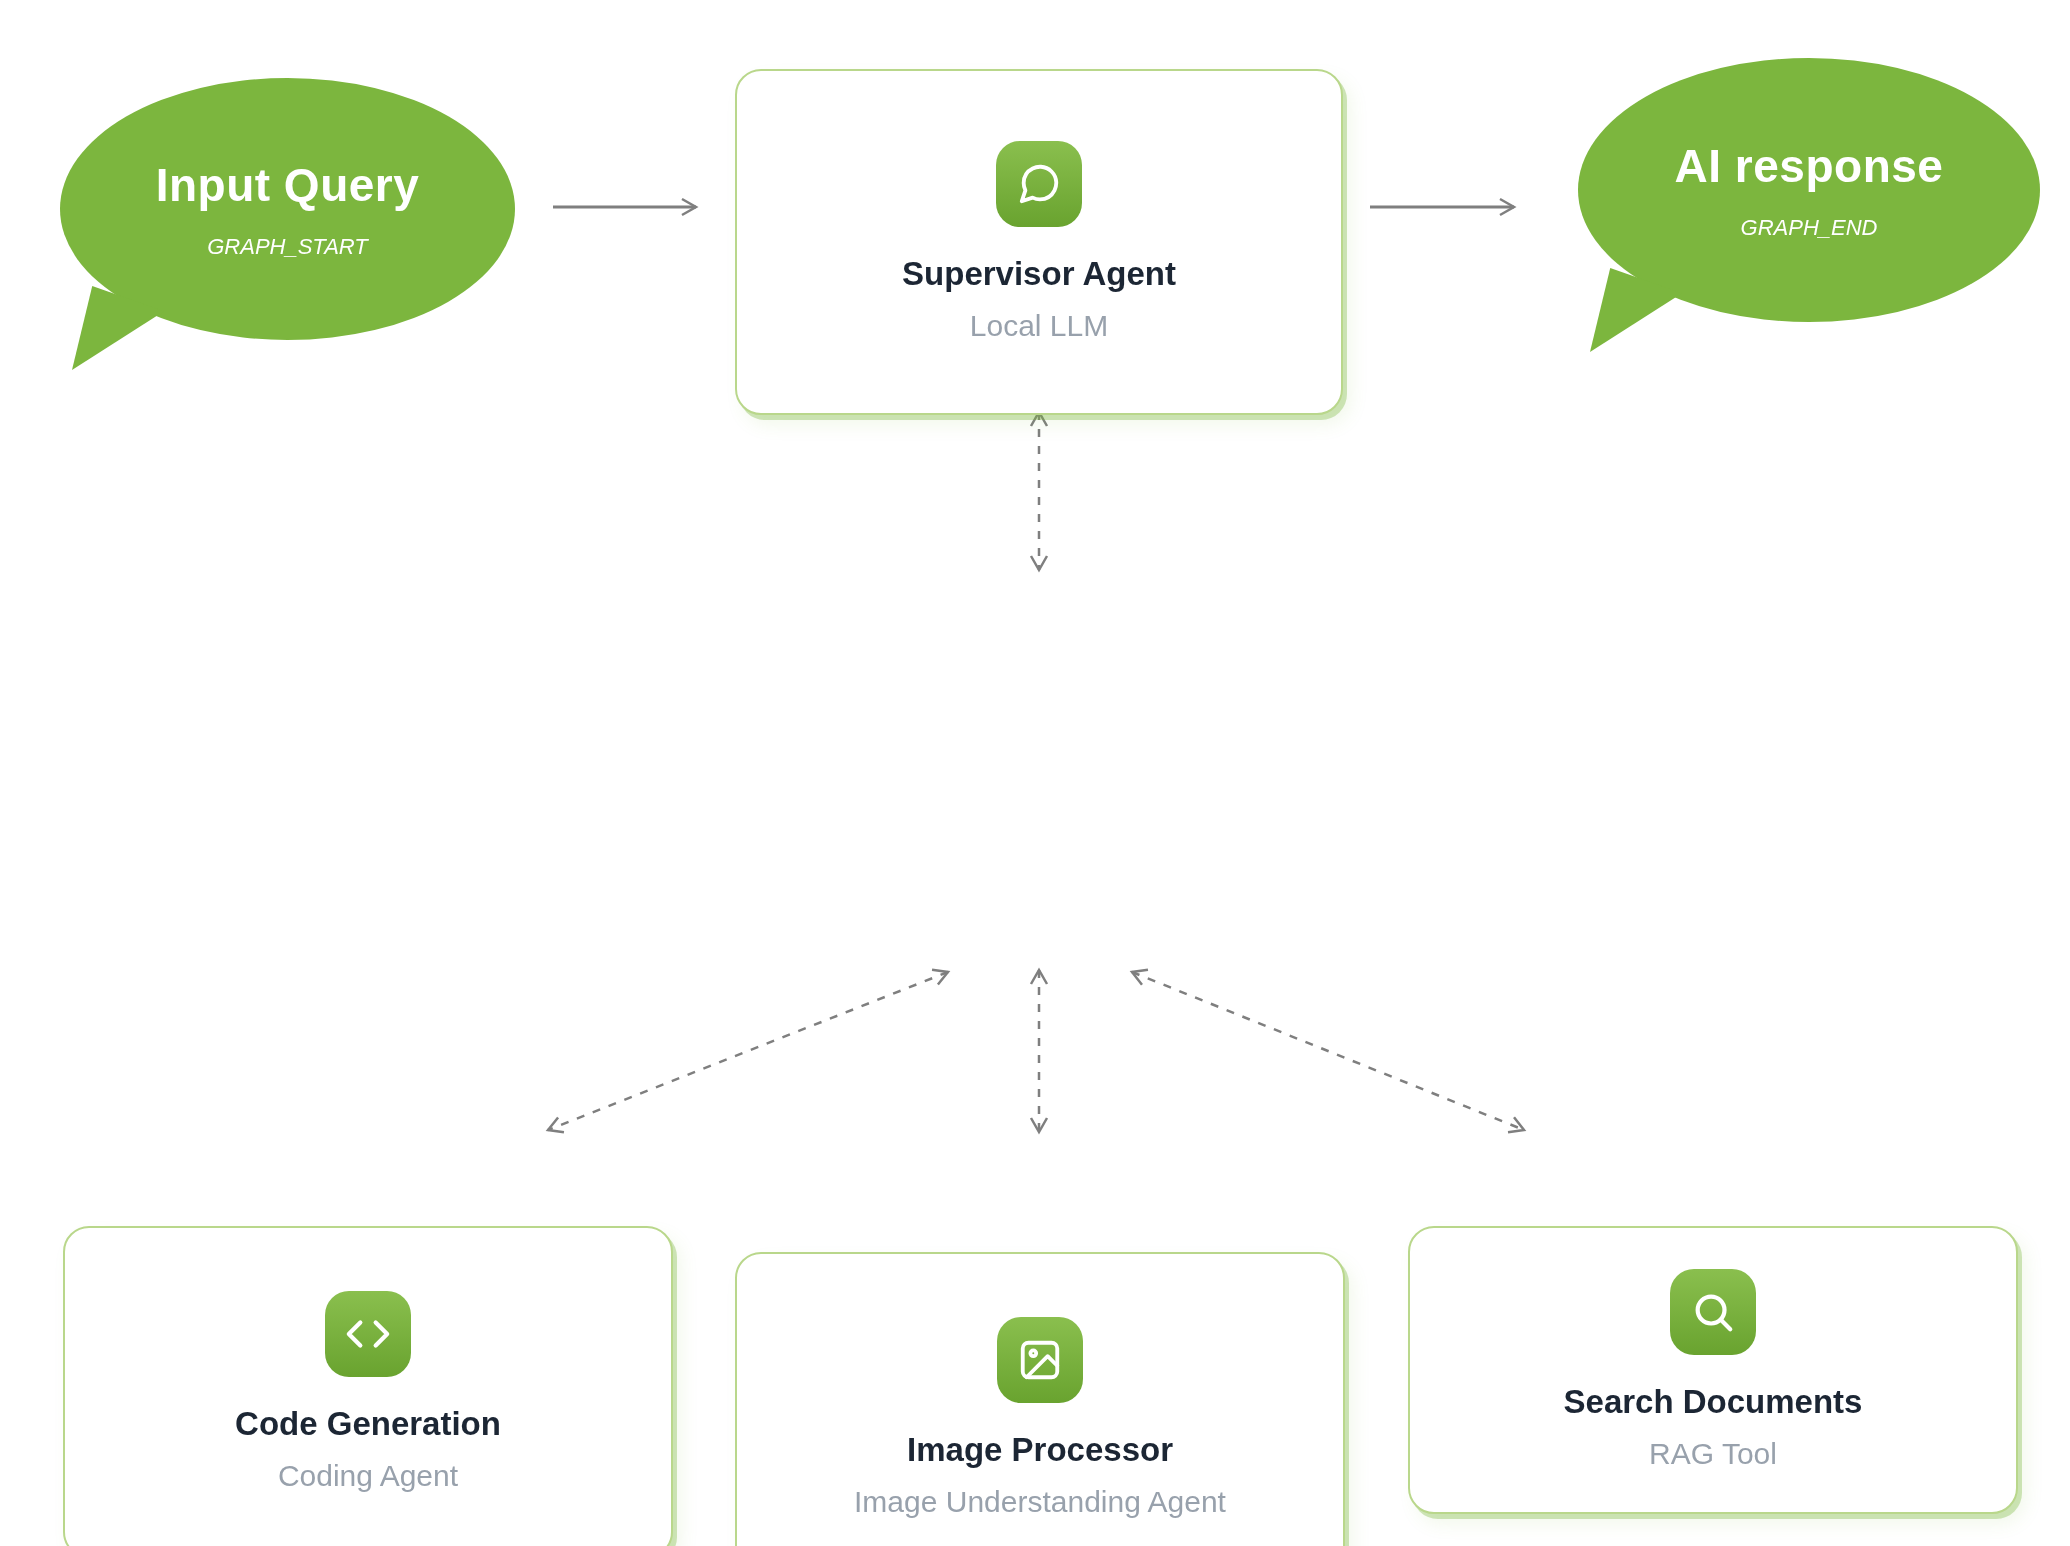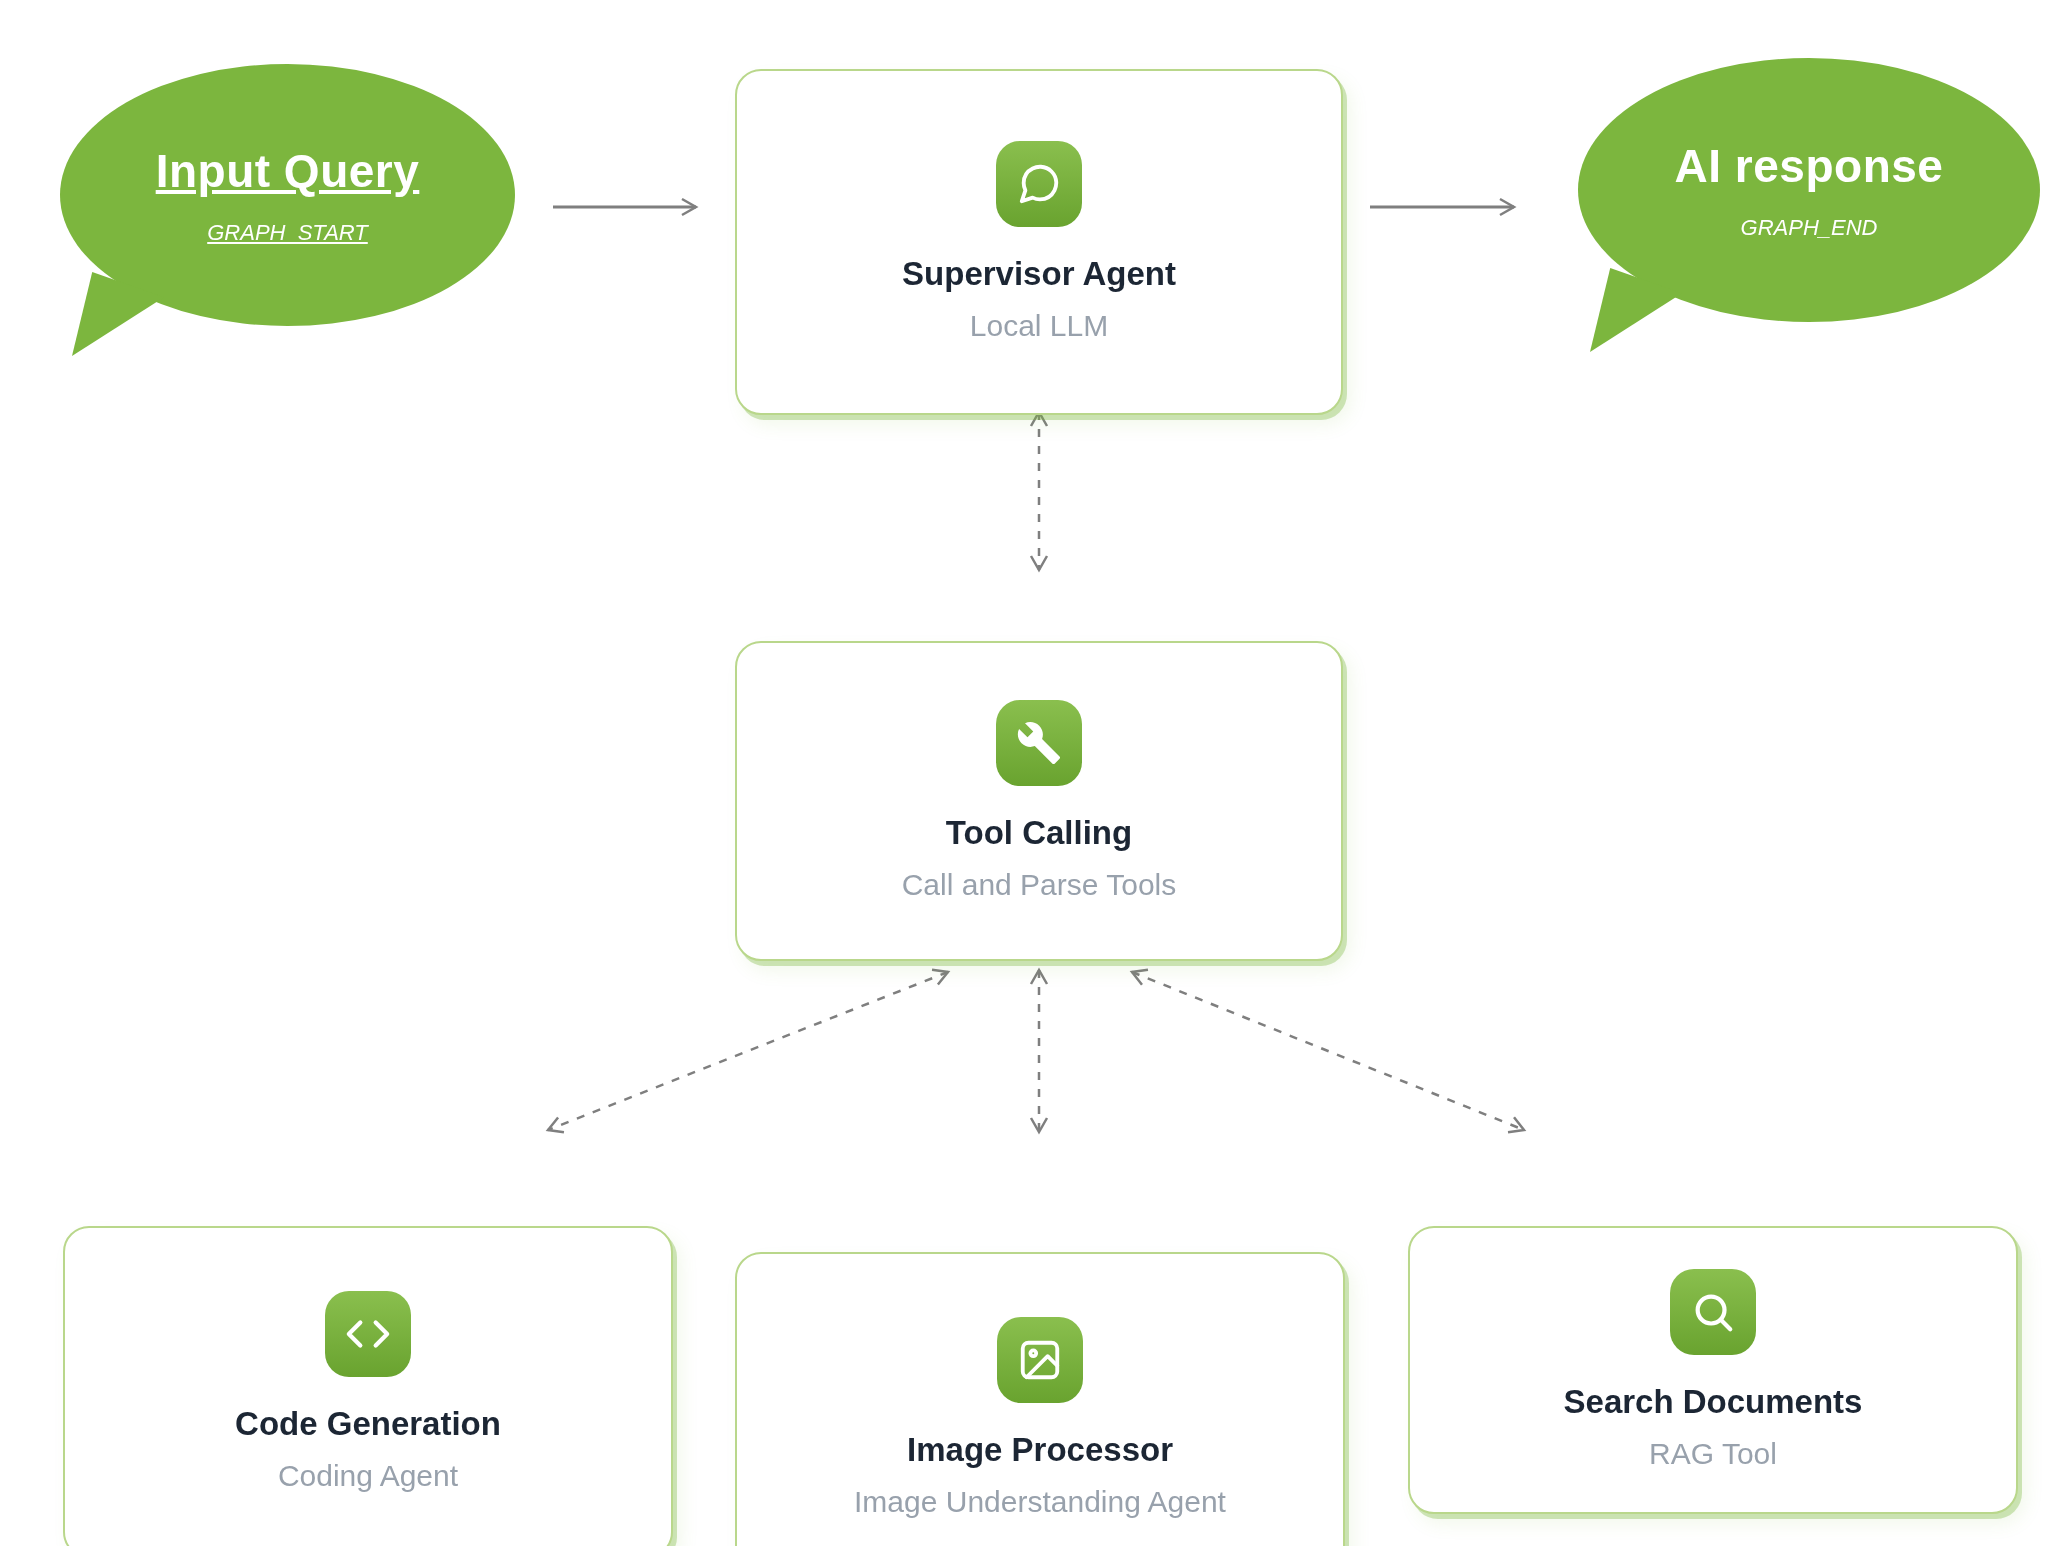--- a/index.html
+++ b/index.html
@@ -44,21 +44,21 @@
     width: 92px;
     height: 84px;
     background: var(--brand-green, #7cb63e);
     bottom: -30px;
     left: 12px;
     clip-path: polygon(0% 100%, 22% 0%, 100% 30%);
   }
   .bubble-title { font-size: 46px; font-weight: bold; letter-spacing: 0.5px; }
   .bubble-subtitle { font-size: 22px; font-style: italic; }
 
-  .bubble-input  { left: 60px;   top: 64px; width: 455px; height: 262px; text-decoration: underline; }
+  .bubble-input  { left: 60px;   top: 78px; width: 455px; height: 262px; }
   .bubble-output { left: 1578px; top: 58px; width: 462px; height: 264px; }
 
   
   .card {
     position: absolute;
     background: #ffffff;
     border: 2px solid var(--card-border, #b9d78b);
     border-radius: 26px;
     box-shadow: 4px 5px 0 rgba(124, 182, 62, 0.35), 8px 10px 18px rgba(124, 182, 62, 0.10);
     display: flex;
@@ -132,29 +132,20 @@
   <div class="card card-supervisor">
     <div class="icon-square">
       <svg viewBox="0 0 24 24" fill="none" stroke="#ffffff" stroke-width="2" stroke-linecap="round" stroke-linejoin="round">
         <path d="M21 11.5a8.38 8.38 0 0 1-.9 3.8 8.5 8.5 0 0 1-7.6 4.7 8.38 8.38 0 0 1-3.8-.9L3 21l1.9-5.7a8.38 8.38 0 0 1-.9-3.8 8.5 8.5 0 0 1 4.7-7.6 8.38 8.38 0 0 1 3.8-.9h.5a8.48 8.48 0 0 1 8 8v.5z"></path>
       </svg>
     </div>
     <div class="card-title">Supervisor Agent</div>
     <div class="card-subtitle">Local LLM</div>
   </div>
 
-  <div class="card card-tool">
-    <div class="icon-square">
-      <svg viewBox="0 0 24 24" fill="#ffffff" stroke="none">
-        <path d="M22.7 19l-9.1-9.1c.9-2.3.4-5-1.5-6.9-2-2-5-2.4-7.4-1.3L9 6 6 9 1.6 4.7C.4 7.1.9 10.1 2.9 12.1c1.9 1.9 4.6 2.4 6.9 1.5l9.1 9.1c.4.4 1 .4 1.4 0l2.3-2.3c.5-.4.5-1.1.1-1.4z"></path>
-      </svg>
-    </div>
-    <div class="card-title">Tool Calling</div>
-    <div class="card-subtitle">Call and Parse Tools</div>
-  </div>
 
   <div class="card card-code">
     <div class="icon-square">
       <svg viewBox="0 0 24 24" fill="none" stroke="#ffffff" stroke-width="2.2" stroke-linecap="round" stroke-linejoin="round">
         <polyline points="16 18 22 12 16 6"></polyline>
         <polyline points="8 6 2 12 8 18"></polyline>
       </svg>
     </div>
     <div class="card-title">Code Generation</div>
     <div class="card-subtitle">Coding Agent</div>

